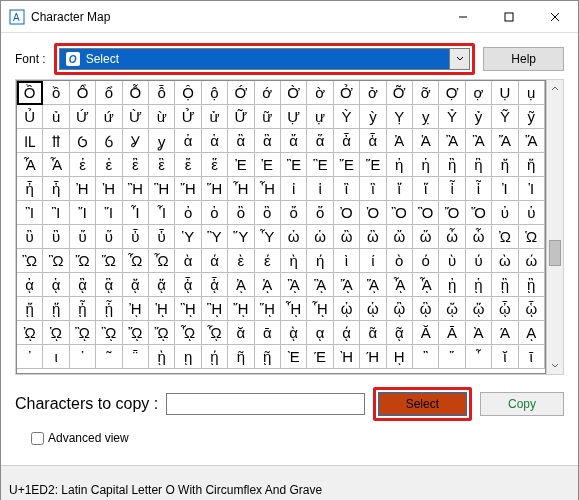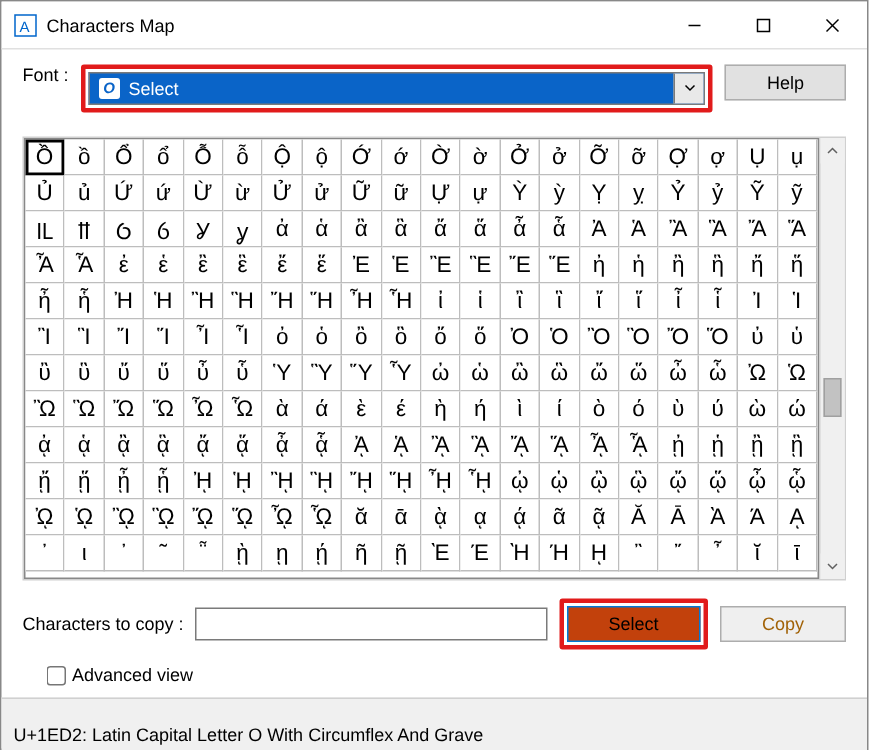--- a/index.html
+++ b/index.html
@@ -43,22 +43,23 @@
     justify-content: center;
     font-size: 11px;
     color: #000;
   }
   .titlebar .winbtn svg { stroke: #000; fill: none; }
   .content {
     padding: 10px 14px 4px 14px;
   }
   .fontrow {
     display: flex;
+    align-items: center;
     gap: 8px;
-    margin-bottom: 16px;
+    margin-bottom: 4px;
   }
   .fontlabel { font-size: 12px; }
   .fontselect-wrap {
     position: relative;
     flex: 1;
     border: 3px solid #e11b1b;
     border-radius: 2px;
     padding: 2px;
   }
   .fontselect {
@@ -97,21 +98,21 @@
     padding: 0 27px;
     background: #e1e1e1;
     border: 1px solid #adadad;
     font-size: 12px;
     cursor: pointer;
     display: inline-flex;
     align-items: center;
     justify-content: center;
   }
   .btn:disabled, .btn.disabled {
-    color: #a16207;
+    color: #15803d;
     background: #efefef;
   }
   .gridwrap {
     display: flex;
     border: 1px solid #d0d0d0;
     height: 296px;
   }
   .grid {
     display: grid;
     grid-template-columns: repeat(20, 1fr);
@@ -159,21 +160,21 @@
     height: 26px;
     background: #c2c2c2;
     border: 1px solid #a0a0a0;
   }
   .copyrow {
     display: flex;
     align-items: center;
     gap: 8px;
     margin-top: 12px;
   }
-  .copylabel { font-size: 12px; white-space: nowrap; }
+  .copylabel { font-size: 16px; white-space: nowrap; }
   .copyinput {
     flex: 1;
     height: 22px;
     border: 1px solid #7a7a7a;
     padding: 0 4px;
     font-size: 12px;
   }
   .select-wrap {
     border: 3px solid #e11b1b;
     border-radius: 2px;
@@ -211,21 +212,21 @@
 </head>
 <body>
 
 <div class="titlebar">
   <span class="icon">
     <svg width="16" height="16" viewBox="0 0 16 16">
         <rect x="1" y="1" width="14" height="14" fill="#fff" stroke="#0066cc"></rect>
         <text x="4" y="12" font-size="10" fill="#0066cc">A</text>
       </svg>
   </span>
-  <span class="title">Characters Map</span>
+  <span class="title">Character Map</span>
   <div class="winbuttons">
     <div class="winbtn">
       <svg width="10" height="10">
           <line x1="1" y1="5" x2="9" y2="5" stroke-width="1"></line>
         </svg>
     </div>
     <div class="winbtn">
       <svg width="10" height="10">
           <rect x="1" y="1" width="8" height="8" stroke-width="1"></rect>
         </svg>

